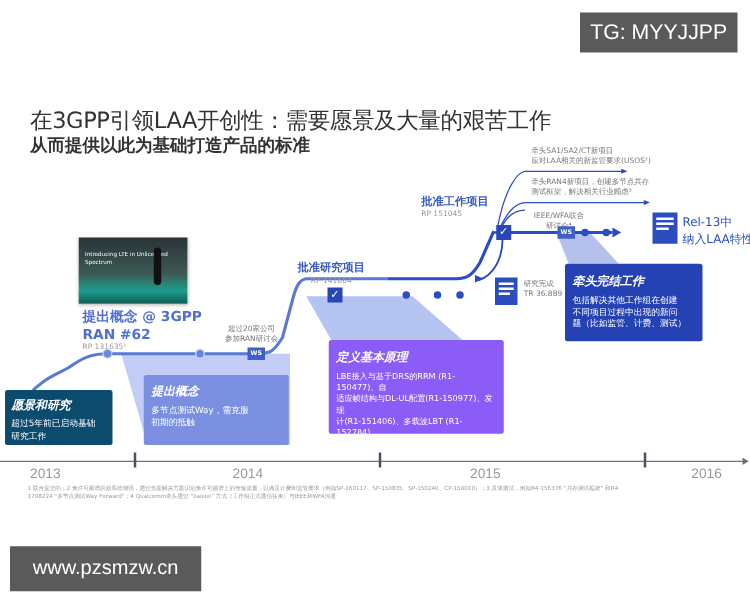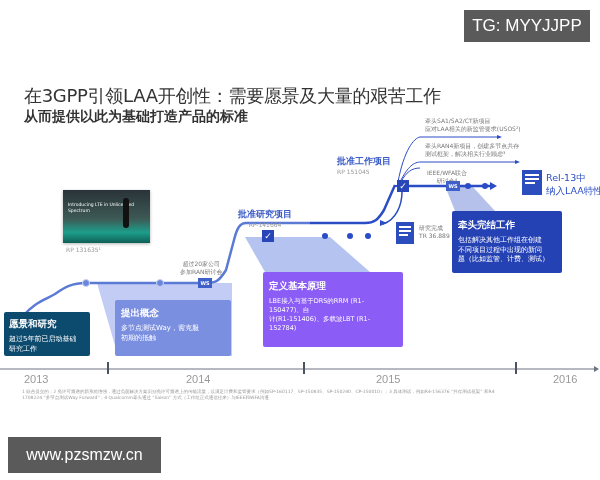--- a/index.html
+++ b/index.html
@@ -9,21 +9,21 @@
   .wm-top { left:464px; top:10px; width:126px; height:32px; background:#5a5a5a; color:#fff;
             font-family:"Liberation Sans",sans-serif; font-size:17px; line-height:32px; text-align:center; }
   .wm-bot { left:8px; top:437px; width:153px; height:36px; background:#5a5a5a; color:#fff;
             font-family:"Liberation Sans",sans-serif; font-size:16px; line-height:36px; text-align:center; }
   .title { left:24px; top:84px; font-size:18px; color:#333; white-space:nowrap; letter-spacing:-0.3px; }
   .subtitle { left:24px; top:108px; font-size:14px; color:#333; white-space:nowrap;font-weight:bold; }
   .ms-title { color:#3a5bc7; font-weight:bold; font-size:11px; white-space:nowrap; }
   .ms-rp { color:#999; font-size:6px; white-space:nowrap; }
   .note { color:#777; font-size:6px; line-height:8px; white-space:nowrap; }
   .box { color:#fff; border-radius:2px; box-sizing:border-box; }
-  .box .h { font-weight:bold; font-size:9.5px; margin-bottom:4px; }
+  .box .h { font-weight:bold; font-size:9.5px; margin-bottom:4px;font-style:italic; }
   .box .b { font-size:7px; line-height:9.5px; }
   .check { width:12px; height:12px; background:#2946b8; color:#fff; font-size:9px; line-height:12px; text-align:center; }
   .ws { width:14px; height:10px; background:#3f60c8; color:#fff; font-size:5px; line-height:10px; text-align:center; font-weight:bold; }
   .doc { width:18px; height:22px; background:#2b4dbd; }
   .doc i { position:absolute; left:3px; height:1.5px; background:#fff; }
   .year { font-size:11px; color:#999; font-family:"Liberation Sans",sans-serif; }
   .footnote { left:22px; top:389px; font-size:4.5px; color:#999; line-height:6px; white-space:nowrap; }
   .thumb { left:63px; top:190px; width:87px; height:53px;
            background:linear-gradient(180deg,#2a3338 0%,#3d5a55 55%,#1d9e8c 80%,#0f5f55 100%); box-shadow:0 1px 3px rgba(0,0,0,.3); }
   .thumb .t1 { position:absolute; left:5px; top:12px; color:#fff; font-size:4.5px; line-height:6px; }
@@ -73,20 +73,22 @@
   <rect x="303" y="362" width="2" height="12" fill="#4b5260"></rect>
   <rect x="515" y="362" width="2" height="12" fill="#4b5260"></rect>
 </svg>
 
 <div class="abs thumb">
   <div class="t1">Introducing LTE in Unlicensed Spectrum</div>
   <div class="fig"></div>
 </div>
 
 <div class="abs" style="left:66px;top:246px">
+  <div class="ms-title" style="color:#5070d5">提出概念 @ 3GPP</div>
+  <div class="ms-title" style="color:#5070d5">RAN #62</div>
   <div class="ms-rp">RP 131635¹</div>
 </div>
 
 <div class="abs note" style="left:180px;top:260px;text-align:center">
   <div>超过20家公司</div>
   <div>参加RAN研讨会</div>
 </div>
 <div class="abs ws" style="left:198px;top:278px">WS</div>
 
 <div class="abs" style="left:238px;top:208px;text-align:center">
@@ -141,20 +143,21 @@
   <div class="b">研究工作</div>
 </div>
 <div class="abs box" style="left:115px;top:300px;width:116px;height:56px;background:#7b8fe0;padding:7px 6px">
   <div class="h">提出概念</div>
   <div class="b">多节点测试Way，需克服</div>
   <div class="b">初期的抵触</div>
 </div>
 <div class="abs box" style="left:263px;top:272px;width:140px;height:75px;background:#8b5cf6;padding:8px 6px">
   <div class="h">定义基本原理</div>
   <div class="b" style="font-size:6.5px;line-height:9px">LBE接入与基于DRS的RRM (R1-150477)、自</div>
+  <div class="b" style="font-size:6.5px;line-height:9px">适应帧结构与DL-UL配置(R1-150977)、发现</div>
   <div class="b" style="font-size:6.5px;line-height:9px">计(R1-151406)、多载波LBT (R1-152784)</div>
 </div>
 <div class="abs box" style="left:452px;top:211px;width:110px;height:62px;background:#2542b5;padding:8px 6px">
   <div class="h">牵头完结工作</div>
   <div class="b">包括解决其他工作组在创建</div>
   <div class="b">不同项目过程中出现的新问</div>
   <div class="b">题（比如监管、计费、测试）</div>
 </div>
 
 <div class="abs year" style="left:24px;top:373px">2013</div>

